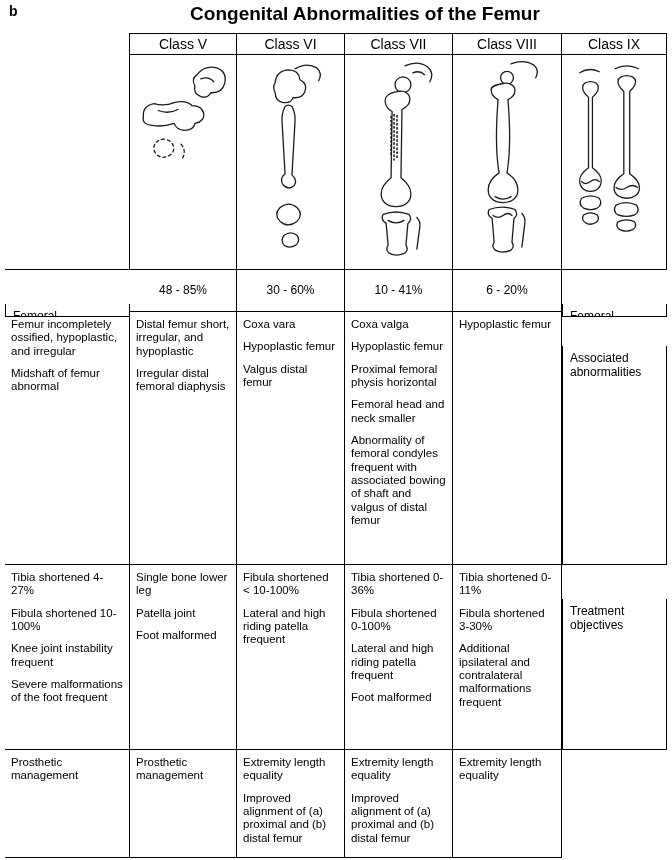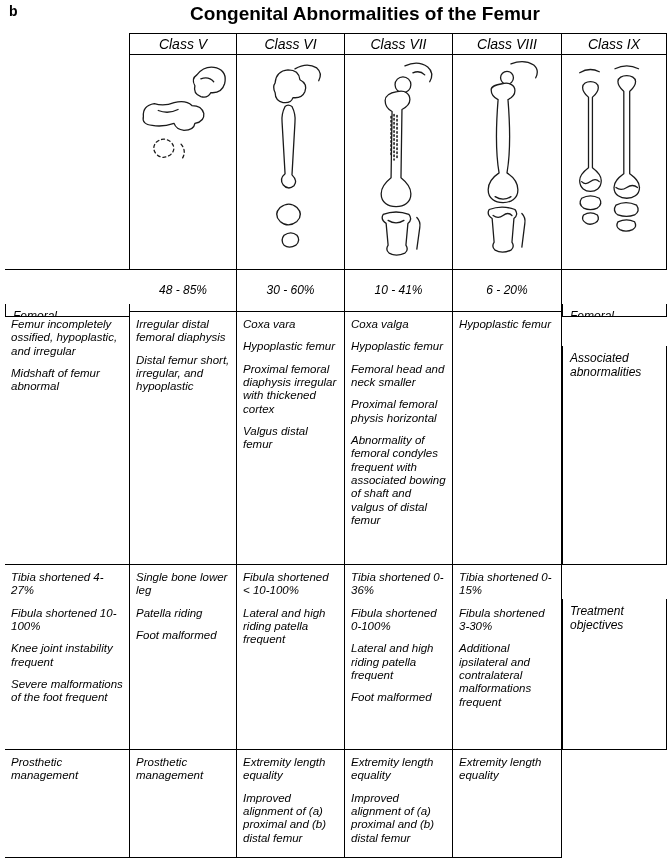--- a/index.html
+++ b/index.html
@@ -10,21 +10,21 @@
   .title { position:absolute; left:0; top:3px; width:100%; text-align:center;
     font-weight:bold; font-size:19px;margin-left:29px; }
   .grid { position:absolute; left:5px; top:33px; width:662px; height:825px;
     display:grid;
     grid-template-columns:125px 107px 108px 108px 109px 105px;
     grid-template-rows:22px 215px 42px 253px 185px 108px; }
   .cell { position:relative; font-size:11.5px; line-height:1.16; padding:6px; overflow:hidden; }
   .bt { border-top:1px solid #000; }
   .bb { border-bottom:1px solid #000; }
   .bl { border-left:1px solid #000;margin-top:34px; }
-  .br { border-right:1px solid #000;font-style:italic; }
+  .br { border-right:1px solid #000; }
   .head { display:flex; align-items:center; justify-content:center; font-size:14px; padding:0; }
   .illus { display:flex; align-items:flex-start; justify-content:center; padding:4px 1px; }
   .rowlabel { font-size:12px; padding:6px 28px 6px 7px; }
   .pct { display:flex; align-items:center; justify-content:center; font-size:12px; padding:0; }
   .para { margin-bottom:9px; }
   .para:last-child { margin-bottom:0; }
   svg { stroke:#1a1a1a; stroke-width:1.3; fill:none; stroke-linecap:round; stroke-linejoin:round; }
   svg .f { fill:#fff; }
   svg .d { stroke-dasharray:3 3; }
   svg .s { stroke-dasharray:1.5 2.6; stroke-width:1.6; }
@@ -115,64 +115,63 @@
     <div class="cell pct br bb">30 - 60%</div>
     <div class="cell pct br bb">10 - 41%</div>
     <div class="cell pct br bb">6 - 20%</div>
 
     <div class="cell rowlabel bl br bb">Femoral femoral abnormalities</div>
     <div class="cell br bb">
         <div class="para">Femur incompletely ossified, hypoplastic, and irregular</div>
         <div class="para">Midshaft of femur abnormal</div>
       </div>
     <div class="cell br bb">
+        <div class="para">Distal femur short, irregular, and hypoplastic</div>
         <div class="para">Irregular distal femoral diaphysis</div>
-        <div class="para">Distal femur short, irregular, and hypoplastic</div>
       </div>
     <div class="cell br bb">
         <div class="para">Coxa vara</div>
         <div class="para">Hypoplastic femur</div>
-        <div class="para">Proximal femoral diaphysis irregular with thickened cortex</div>
         <div class="para">Valgus distal femur</div>
       </div>
     <div class="cell br bb">
         <div class="para">Coxa valga</div>
         <div class="para">Hypoplastic femur</div>
+        <div class="para">Proximal femoral physis horizontal</div>
         <div class="para">Femoral head and neck smaller</div>
-        <div class="para">Proximal femoral physis horizontal</div>
         <div class="para">Abnormality of femoral condyles frequent with associated bowing of shaft and valgus of distal femur</div>
       </div>
     <div class="cell br bb">
         <div class="para">Hypoplastic femur</div>
       </div>
 
     <div class="cell rowlabel bl br bb">Associated abnormalities</div>
     <div class="cell br bb">
         <div class="para">Tibia shortened 4-27%</div>
         <div class="para">Fibula shortened 10-100%</div>
         <div class="para">Knee joint instability frequent</div>
         <div class="para">Severe malformations of the foot frequent</div>
       </div>
     <div class="cell br bb">
         <div class="para">Single bone lower leg</div>
-        <div class="para">Patella riding</div>
+        <div class="para">Patella joint</div>
         <div class="para">Foot malformed</div>
       </div>
     <div class="cell br bb">
         <div class="para">Fibula shortened &lt; 10-100%</div>
         <div class="para">Lateral and high riding patella frequent</div>
       </div>
     <div class="cell br bb">
         <div class="para">Tibia shortened 0-36%</div>
         <div class="para">Fibula shortened 0-100%</div>
         <div class="para">Lateral and high riding patella frequent</div>
         <div class="para">Foot malformed</div>
       </div>
     <div class="cell br bb">
-        <div class="para">Tibia shortened 0-15%</div>
+        <div class="para">Tibia shortened 0-11%</div>
         <div class="para">Fibula shortened 3-30%</div>
         <div class="para">Additional ipsilateral and contralateral malformations frequent</div>
       </div>
 
     <div class="cell rowlabel bl br bb">Treatment objectives</div>
     <div class="cell br bb">
         <div class="para">Prosthetic management</div>
       </div>
     <div class="cell br bb">
         <div class="para">Prosthetic management</div>

